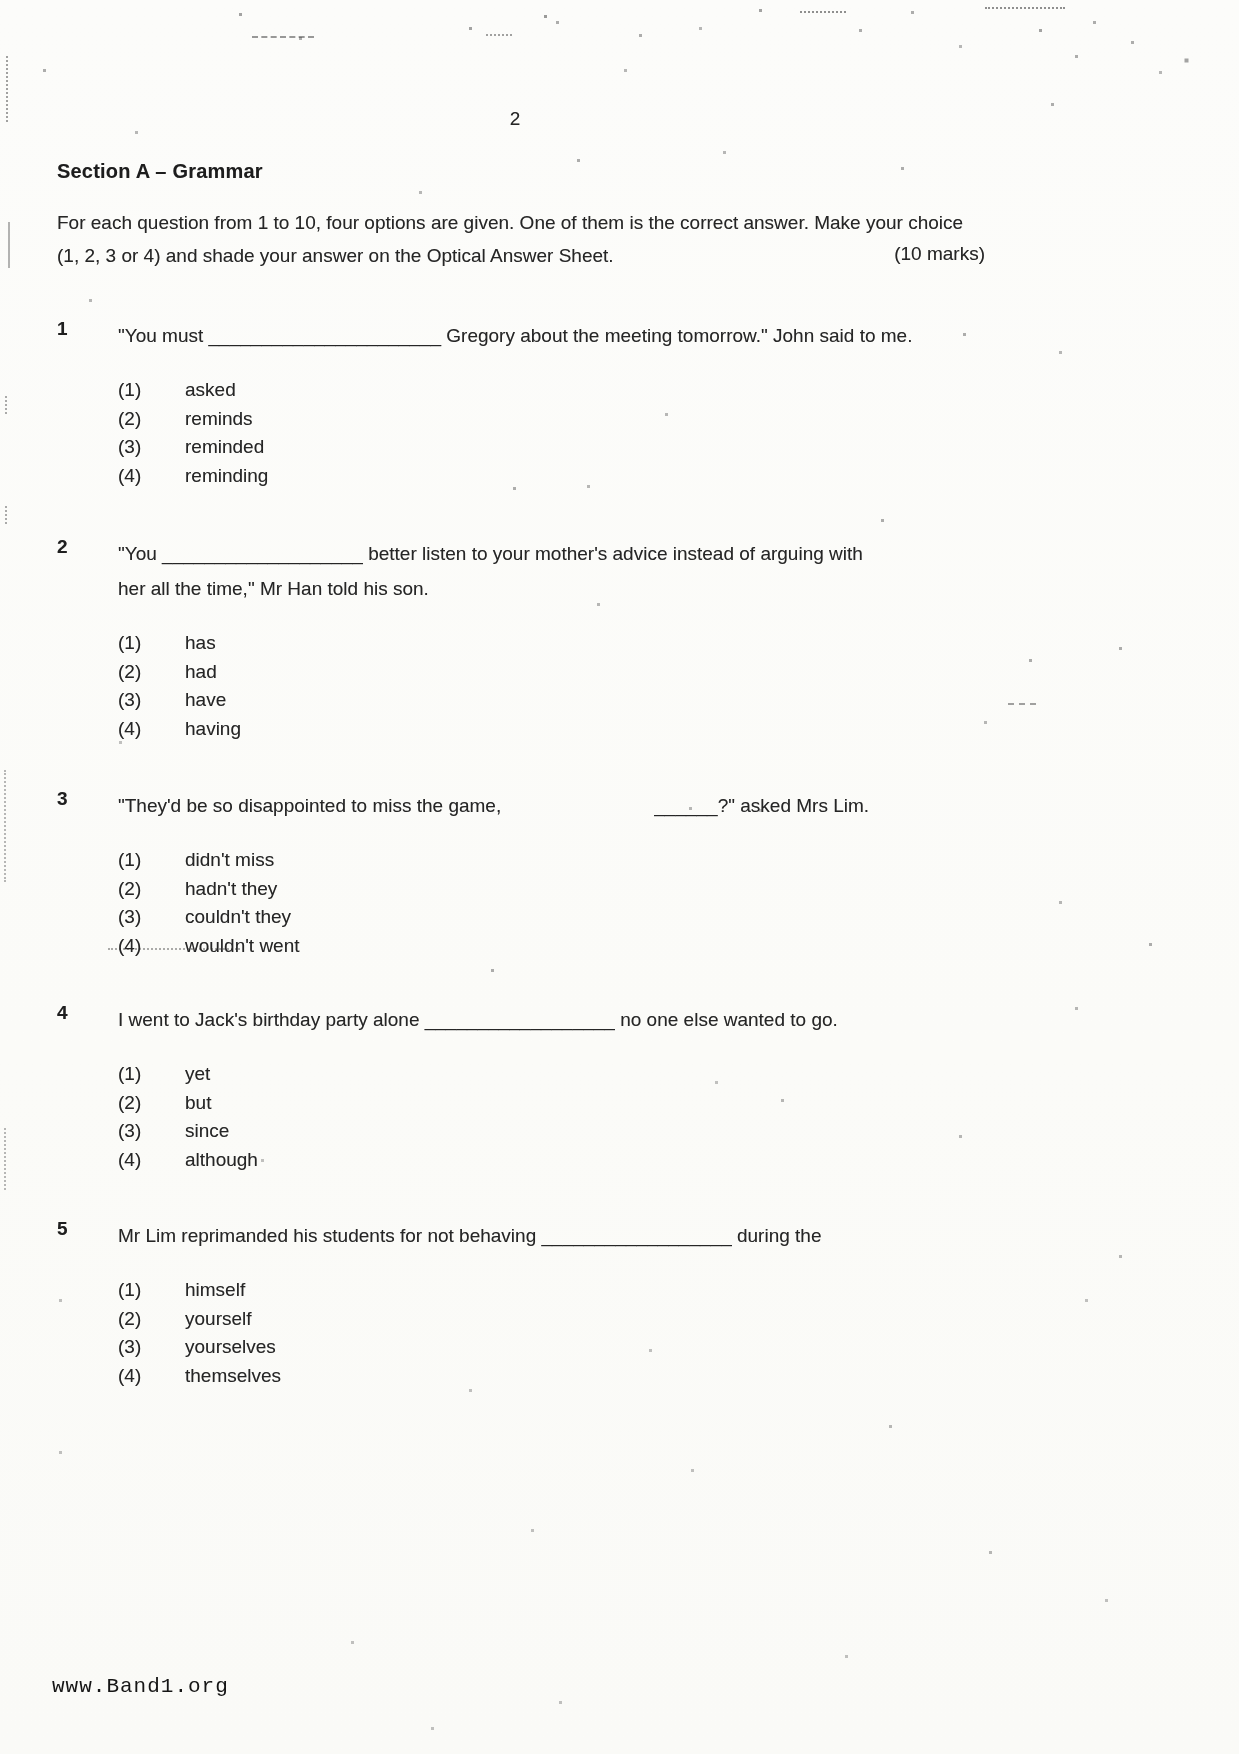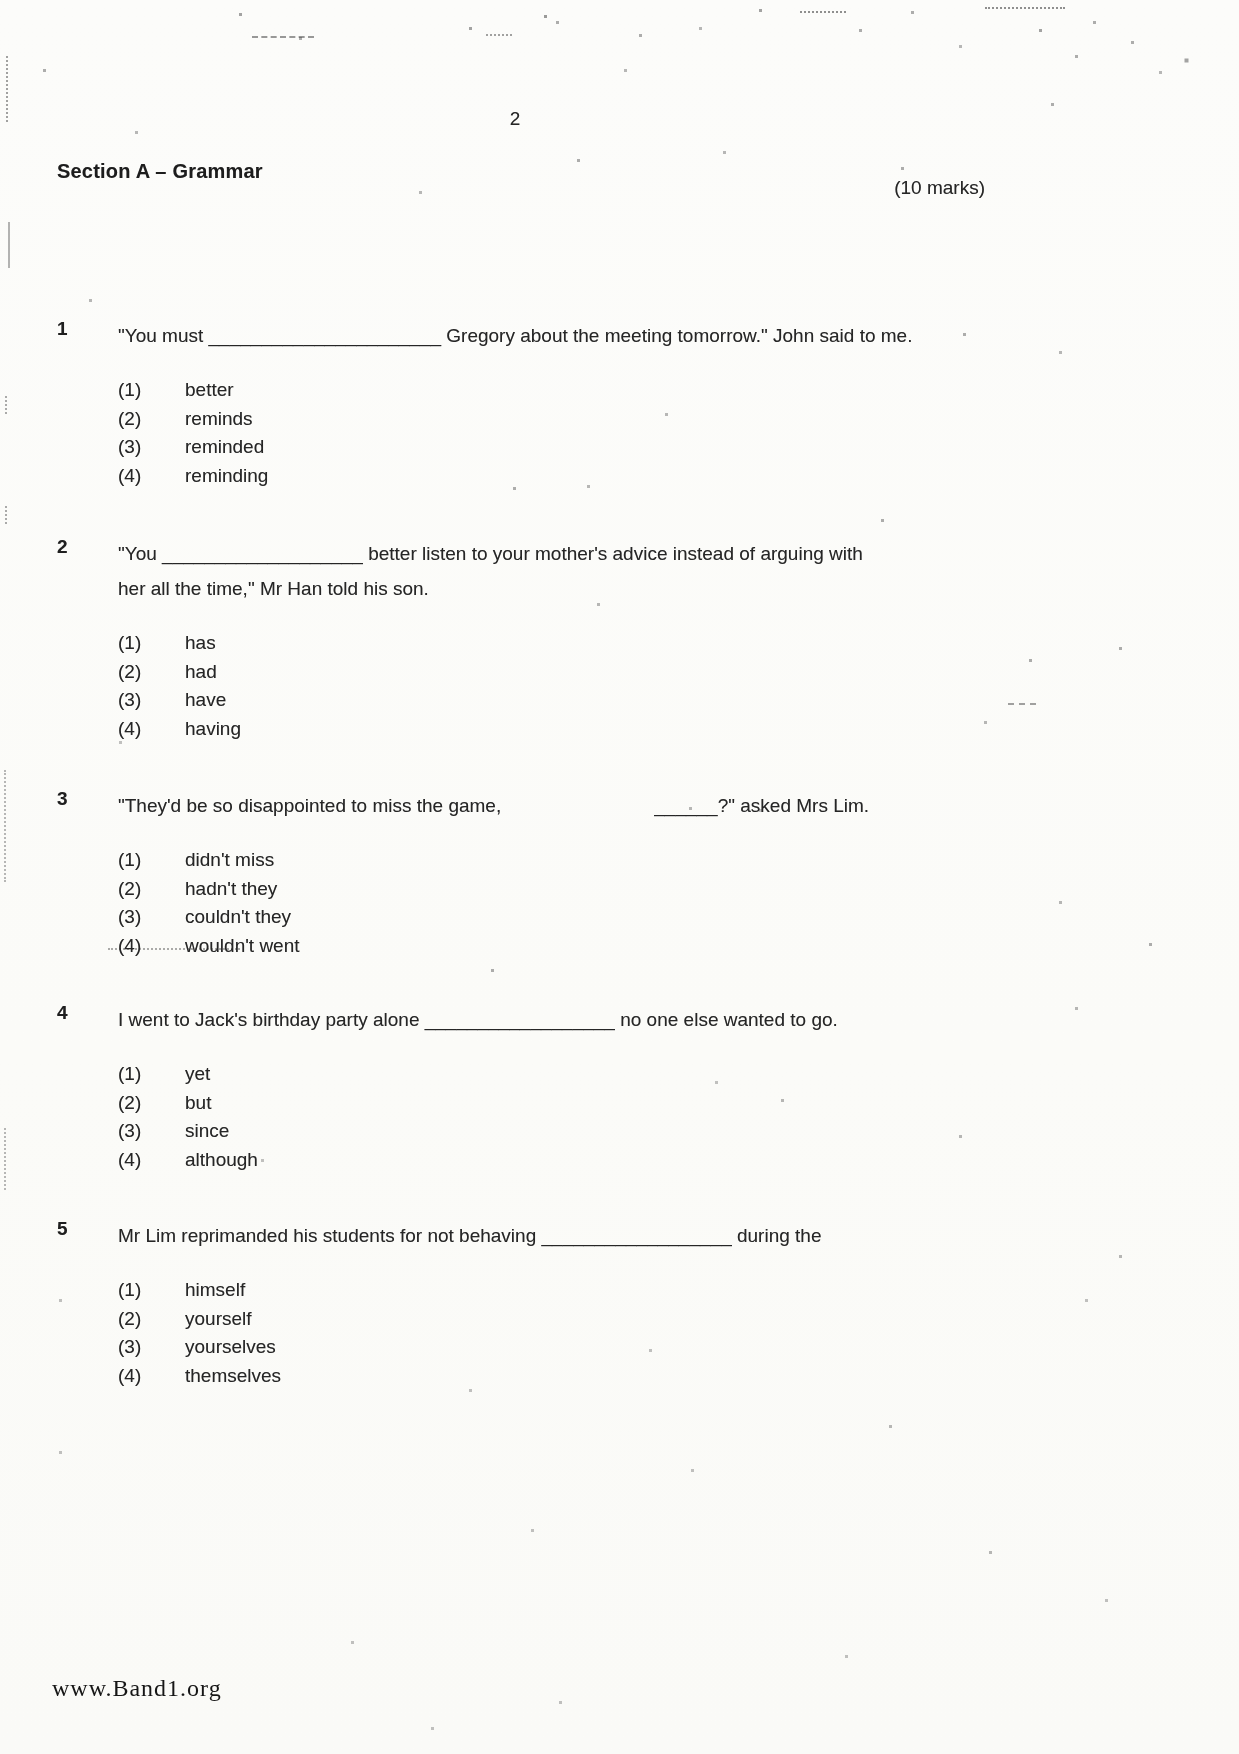--- a/index.html
+++ b/index.html
@@ -30,22 +30,22 @@
     position:absolute;left:57px;width:940px;font-size:19px;
   }
   .q-row{display:flex;}
   .q-num{width:61px;flex:none;font-weight:bold;color:#1f1f1f;}
   .q-text{flex:1;line-height:35px;}
   .options{margin-top:23px;margin-left:61px;}
   .option{display:flex;line-height:28.5px;}
   .opt-num{width:67px;flex:none;}
   .footer{
     position:absolute;top:1675px;left:52px;
-    font-family:Liberation Serif, serif;
-    font-size:24px;letter-spacing:1px;color:#161616;text-shadow:none;
+    font-family:Liberation Mono, monospace;
+    font-size:21px;letter-spacing:1px;color:#161616;text-shadow:none;
   }
   
   .artifact{position:absolute;}
   .d1{top:36px;left:252px;width:62px;border-top:2px dashed rgba(70,70,70,.55);}
   .d2{top:11px;left:800px;width:46px;border-top:2px dotted rgba(70,70,70,.6);}
   .d3{top:7px;left:985px;width:80px;border-top:2px dotted rgba(70,70,70,.6);}
   .d4{top:34px;left:486px;width:26px;border-top:2px dotted rgba(70,70,70,.5);}
   .v1{left:6px;top:56px;height:66px;border-left:2px dotted rgba(70,70,70,.5);}
   .v2{left:8px;top:222px;height:46px;border-left:2px solid rgba(70,70,70,.40);}
   .v3{left:5px;top:396px;height:18px;border-left:2px dotted rgba(70,70,70,.45);}
@@ -107,32 +107,33 @@
   <div class="artifact v5"></div>
   <div class="artifact v6"></div>
   <div class="artifact h1"></div>
   <div class="artifact h2"></div>
 
   <div class="page-number">2</div>
 
   <h1 class="section-heading" style="margin:0;">Section A – Grammar</h1>
 
   <div class="instructions">
+    <span>For each question from 1 to 10, four options are given. One of them is the correct answer. Make your choice (1, 2, 3 or 4) and shade your answer on the Optical Answer Sheet.</span>
     <span class="marks">(10 marks)</span>
   </div>
 
   <section class="question" style="top:318px;">
     <div class="q-row">
       <div class="q-num">1</div>
       <div class="q-text">"You must ______________________ Gregory about the meeting tomorrow." John said to me.</div>
     </div>
     <div class="options">
       <div class="option">
         <span class="opt-num">(1)</span>
-        <span class="opt-text">better</span>
+        <span class="opt-text">asked</span>
       </div>
       <div class="option">
         <span class="opt-num">(2)</span>
         <span class="opt-text">reminds</span>
       </div>
       <div class="option">
         <span class="opt-num">(3)</span>
         <span class="opt-text">reminded</span>
       </div>
       <div class="option">

